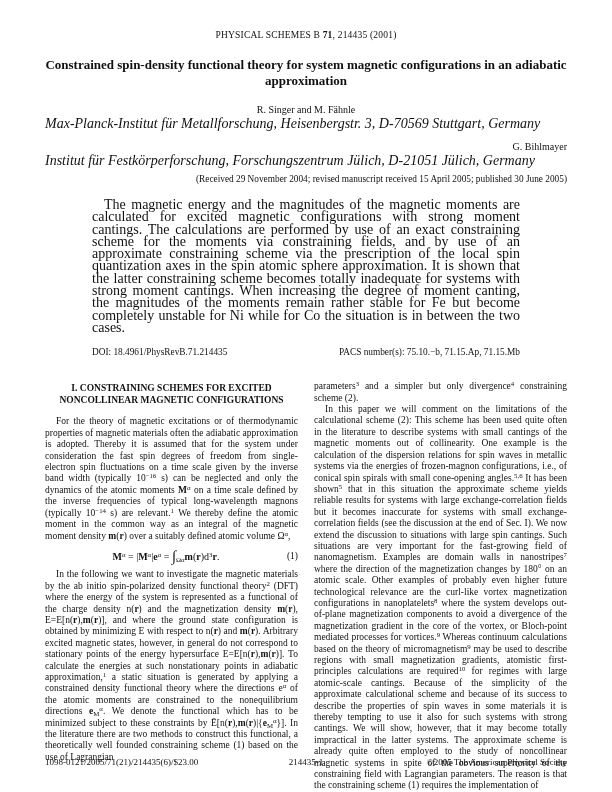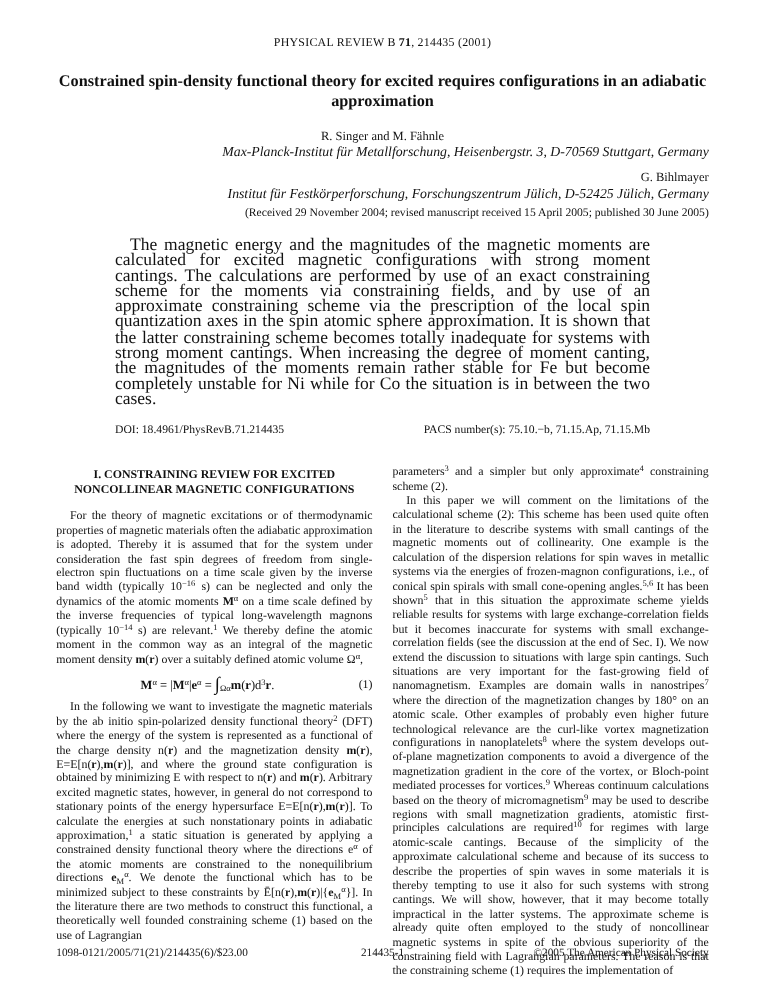--- a/index.html
+++ b/index.html
@@ -5,21 +5,21 @@
   html,body { margin:0; padding:0; }
   body {
     width:612px; height:792px; position:relative; overflow:hidden;
     background:#ffffff; color:#111;
     font-family:"Liberation Serif","DejaVu Serif",serif;
   }
   .page { padding:0 45px; }
   .journal { margin-top:30px; text-align:center; font-size:9.5px; letter-spacing:.2px; }
   .title { margin:17px auto 0; text-align:center; font-size:13px; font-weight:bold; line-height:16px; max-width:522px; }
   .authors { margin-top:15px; text-align:center; font-size:10px; }
-  .affil { margin-top:1px; text-align:right; font-size:11px; font-style:italic; }
+  .affil { margin-top:1px; text-align:left; font-size:14px; font-style:italic; }
   .author2 { margin-top:9px;text-align:right; }
   .received { margin-top:5px; text-align:right; font-size:9.3px; }
   .abstract { margin:15px 47px 0; font-size:14px; line-height:12.3px; text-align:justify; text-indent:12px; }
   .doi-row { margin:13px 47px 0; display:flex; justify-content:space-between; font-size:9.3px; }
   .columns { display:flex; gap:16px; margin-top:24px; }
   .col { flex:1; min-width:0; font-size:9.5px; line-height:11.4px; text-align:justify; }
   .sec-heading { font-weight:bold; text-align:center; font-size:9.5px; line-height:11.6px; margin:2px 8px 10px; }
   .col p { margin:0; text-indent:11px; }
   .col p.cont { text-indent:0; }
   sup { font-size:6.8px; line-height:0; vertical-align:3.2px; }
@@ -33,52 +33,52 @@
   .footer { position:absolute; left:45px; right:45px; bottom:25px; font-size:9px; }
   .footer .f-left { position:absolute; left:0; bottom:0; }
   .footer .f-center { position:absolute; left:0; right:0; bottom:0; text-align:center; }
   .footer .f-right { position:absolute; right:0; bottom:0; }
 </style>
 </head>
 <body>
 
 <div class="page">
 
-  <div class="journal"><span>PHYSICAL REVIEW B </span><span class="b">71</span><span>, 214435 (2001)</span></div>
+  <div class="journal"><span>PHYSICAL SCHEMES B </span><span class="b">71</span><span>, 214435 (2001)</span></div>
 
-  <div class="title">Constrained spin-density functional theory for excited requires configurations in an adiabatic approximation</div>
+  <div class="title">Constrained spin-density functional theory for system magnetic configurations in an adiabatic approximation</div>
 
   <div class="authors">R. Singer and M. Fähnle</div>
   <div class="affil">Max-Planck-Institut für Metallforschung, Heisenbergstr. 3, D-70569 Stuttgart, Germany</div>
 
   <div class="authors author2">G. Bihlmayer</div>
-  <div class="affil">Institut für Festkörperforschung, Forschungszentrum Jülich, D-52425 Jülich, Germany</div>
+  <div class="affil">Institut für Festkörperforschung, Forschungszentrum Jülich, D-21051 Jülich, Germany</div>
   <div class="received">(Received 29 November 2004; revised manuscript received 15 April 2005; published 30 June 2005)</div>
 
   <div class="abstract">The magnetic energy and the magnitudes of the magnetic moments are calculated for excited magnetic configurations with strong moment cantings. The calculations are performed by use of an exact constraining scheme for the moments via constraining fields, and by use of an approximate constraining scheme via the prescription of the local spin quantization axes in the spin atomic sphere approximation. It is shown that the latter constraining scheme becomes totally inadequate for systems with strong moment cantings. When increasing the degree of moment canting, the magnitudes of the moments remain rather stable for Fe but become completely unstable for Ni while for Co the situation is in between the two cases.</div>
 
   <div class="doi-row">
     <span>DOI: 18.4961/PhysRevB.71.214435</span>
     <span>PACS number(s): 75.10.−b, 71.15.Ap, 71.15.Mb</span>
   </div>
 
   <div class="columns">
 
     <div class="col">
-      <div class="sec-heading">I. CONSTRAINING REVIEW FOR EXCITED NONCOLLINEAR MAGNETIC CONFIGURATIONS</div>
+      <div class="sec-heading">I. CONSTRAINING SCHEMES FOR EXCITED NONCOLLINEAR MAGNETIC CONFIGURATIONS</div>
       <p><span>For the theory of magnetic excitations or of thermodynamic properties of magnetic materials often the adiabatic approximation is adopted. Thereby it is assumed that for the system under consideration the fast spin degrees of freedom from single-electron spin fluctuations on a time scale given by the inverse band width (typically 10</span><sup>−16</sup><span> s) can be neglected and only the dynamics of the atomic moments </span><span class="b">M</span><sup>α</sup><span> on a time scale defined by the inverse frequencies of typical long-wavelength magnons (typically 10</span><sup>−14</sup><span> s) are relevant.</span><sup>1</sup><span> We thereby define the atomic moment in the common way as an integral of the magnetic moment density </span><span class="b">m</span><span>(</span><span class="b">r</span><span>) over a suitably defined atomic volume Ω</span><sup>α</sup><span>,</span></p>
       <div class="eqrow">
         <span class="eqformula"><span class="b">M</span><sup>α</sup><span> = |</span><span class="b">M</span><sup>α</sup><span>|</span><span class="b">e</span><sup>α</sup><span> = </span><span class="intg">∫</span><sub>Ωα</sub><span class="b">m</span><span>(</span><span class="b">r</span><span>)d</span><sup>3</sup><span class="b">r</span><span>.</span></span>
         <span class="eqnum">(1)</span>
       </div>
       <p><span>In the following we want to investigate the magnetic materials by the </span><span class="i">ab initio</span><span> spin-polarized density functional theory</span><sup>2</sup><span> (DFT) where the energy of the system is represented as a functional of the charge density </span><span class="i">n</span><span>(</span><span class="b">r</span><span>) and the magnetization density </span><span class="b">m</span><span>(</span><span class="b">r</span><span>), </span><span class="i">E</span><span>=</span><span class="i">E</span><span>[</span><span class="i">n</span><span>(</span><span class="b">r</span><span>),</span><span class="b">m</span><span>(</span><span class="b">r</span><span>)], and where the ground state configuration is obtained by minimizing </span><span class="i">E</span><span> with respect to </span><span class="i">n</span><span>(</span><span class="b">r</span><span>) and </span><span class="b">m</span><span>(</span><span class="b">r</span><span>). Arbitrary excited magnetic states, however, in general do not correspond to stationary points of the energy hypersurface </span><span class="i">E</span><span>=</span><span class="i">E</span><span>[</span><span class="i">n</span><span>(</span><span class="b">r</span><span>),</span><span class="b">m</span><span>(</span><span class="b">r</span><span>)]. To calculate the energies at such nonstationary points in adiabatic approximation,</span><sup>1</sup><span> a static situation is generated by applying a constrained density functional theory where the directions </span><span class="i">e</span><sup>α</sup><span> of the atomic moments are constrained to the nonequilibrium directions </span><span class="b">e</span><sub>M</sub><sup>α</sup><span>. We denote the functional which has to be minimized subject to these constraints by </span><span class="i">Ē</span><span>[</span><span class="i">n</span><span>(</span><span class="b">r</span><span>),</span><span class="b">m</span><span>(</span><span class="b">r</span><span>)|{</span><span class="b">e</span><sub>M</sub><sup>α</sup><span>}]. In the literature there are two methods to construct this functional, a theoretically well founded constraining scheme (1) based on the use of Lagrangian</span></p>
     </div>
 
     <div class="col">
-      <p class="cont"><span>parameters</span><sup>3</sup><span> and a simpler but only approximate</span><sup>4</sup><span> constraining scheme (2).</span></p>
+      <p class="cont"><span>parameters</span><sup>3</sup><span> and a simpler but only divergence</span><sup>4</sup><span> constraining scheme (2).</span></p>
       <p><span>In this paper we will comment on the limitations of the calculational scheme (2): This scheme has been used quite often in the literature to describe systems with small cantings of the magnetic moments out of collinearity. One example is the calculation of the dispersion relations for spin waves in metallic systems via the energies of frozen-magnon configurations, i.e., of conical spin spirals with small cone-opening angles.</span><sup>5,6</sup><span> It has been shown</span><sup>5</sup><span> that in this situation the approximate scheme yields reliable results for systems with large exchange-correlation fields but it becomes inaccurate for systems with small exchange-correlation fields (see the discussion at the end of Sec. I). We now extend the discussion to situations with large spin cantings. Such situations are very important for the fast-growing field of nanomagnetism. Examples are domain walls in nanostripes</span><sup>7</sup><span> where the direction of the magnetization changes by 180° on an atomic scale. Other examples of probably even higher future technological relevance are the curl-like vortex magnetization configurations in nanoplatelets</span><sup>8</sup><span> where the system develops out-of-plane magnetization components to avoid a divergence of the magnetization gradient in the core of the vortex, or Bloch-point mediated processes for vortices.</span><sup>9</sup><span> Whereas continuum calculations based on the theory of micromagnetism</span><sup>9</sup><span> may be used to describe regions with small magnetization gradients, atomistic first-principles calculations are required</span><sup>10</sup><span> for regimes with large atomic-scale cantings. Because of the simplicity of the approximate calculational scheme and because of its success to describe the properties of spin waves in some materials it is thereby tempting to use it also for such systems with strong cantings. We will show, however, that it may become totally impractical in the latter systems. The approximate scheme is already quite often employed to the study of noncollinear magnetic systems in spite of the obvious superiority of the constraining field with Lagrangian parameters. The reason is that the constraining scheme (1) requires the implementation of</span></p>
     </div>
 
   </div>
 
 </div>
 
 <div class="footer">
   <span class="f-left">1098-0121/2005/71(21)/214435(6)/$23.00</span>
   <span class="f-center">214435-1</span>

